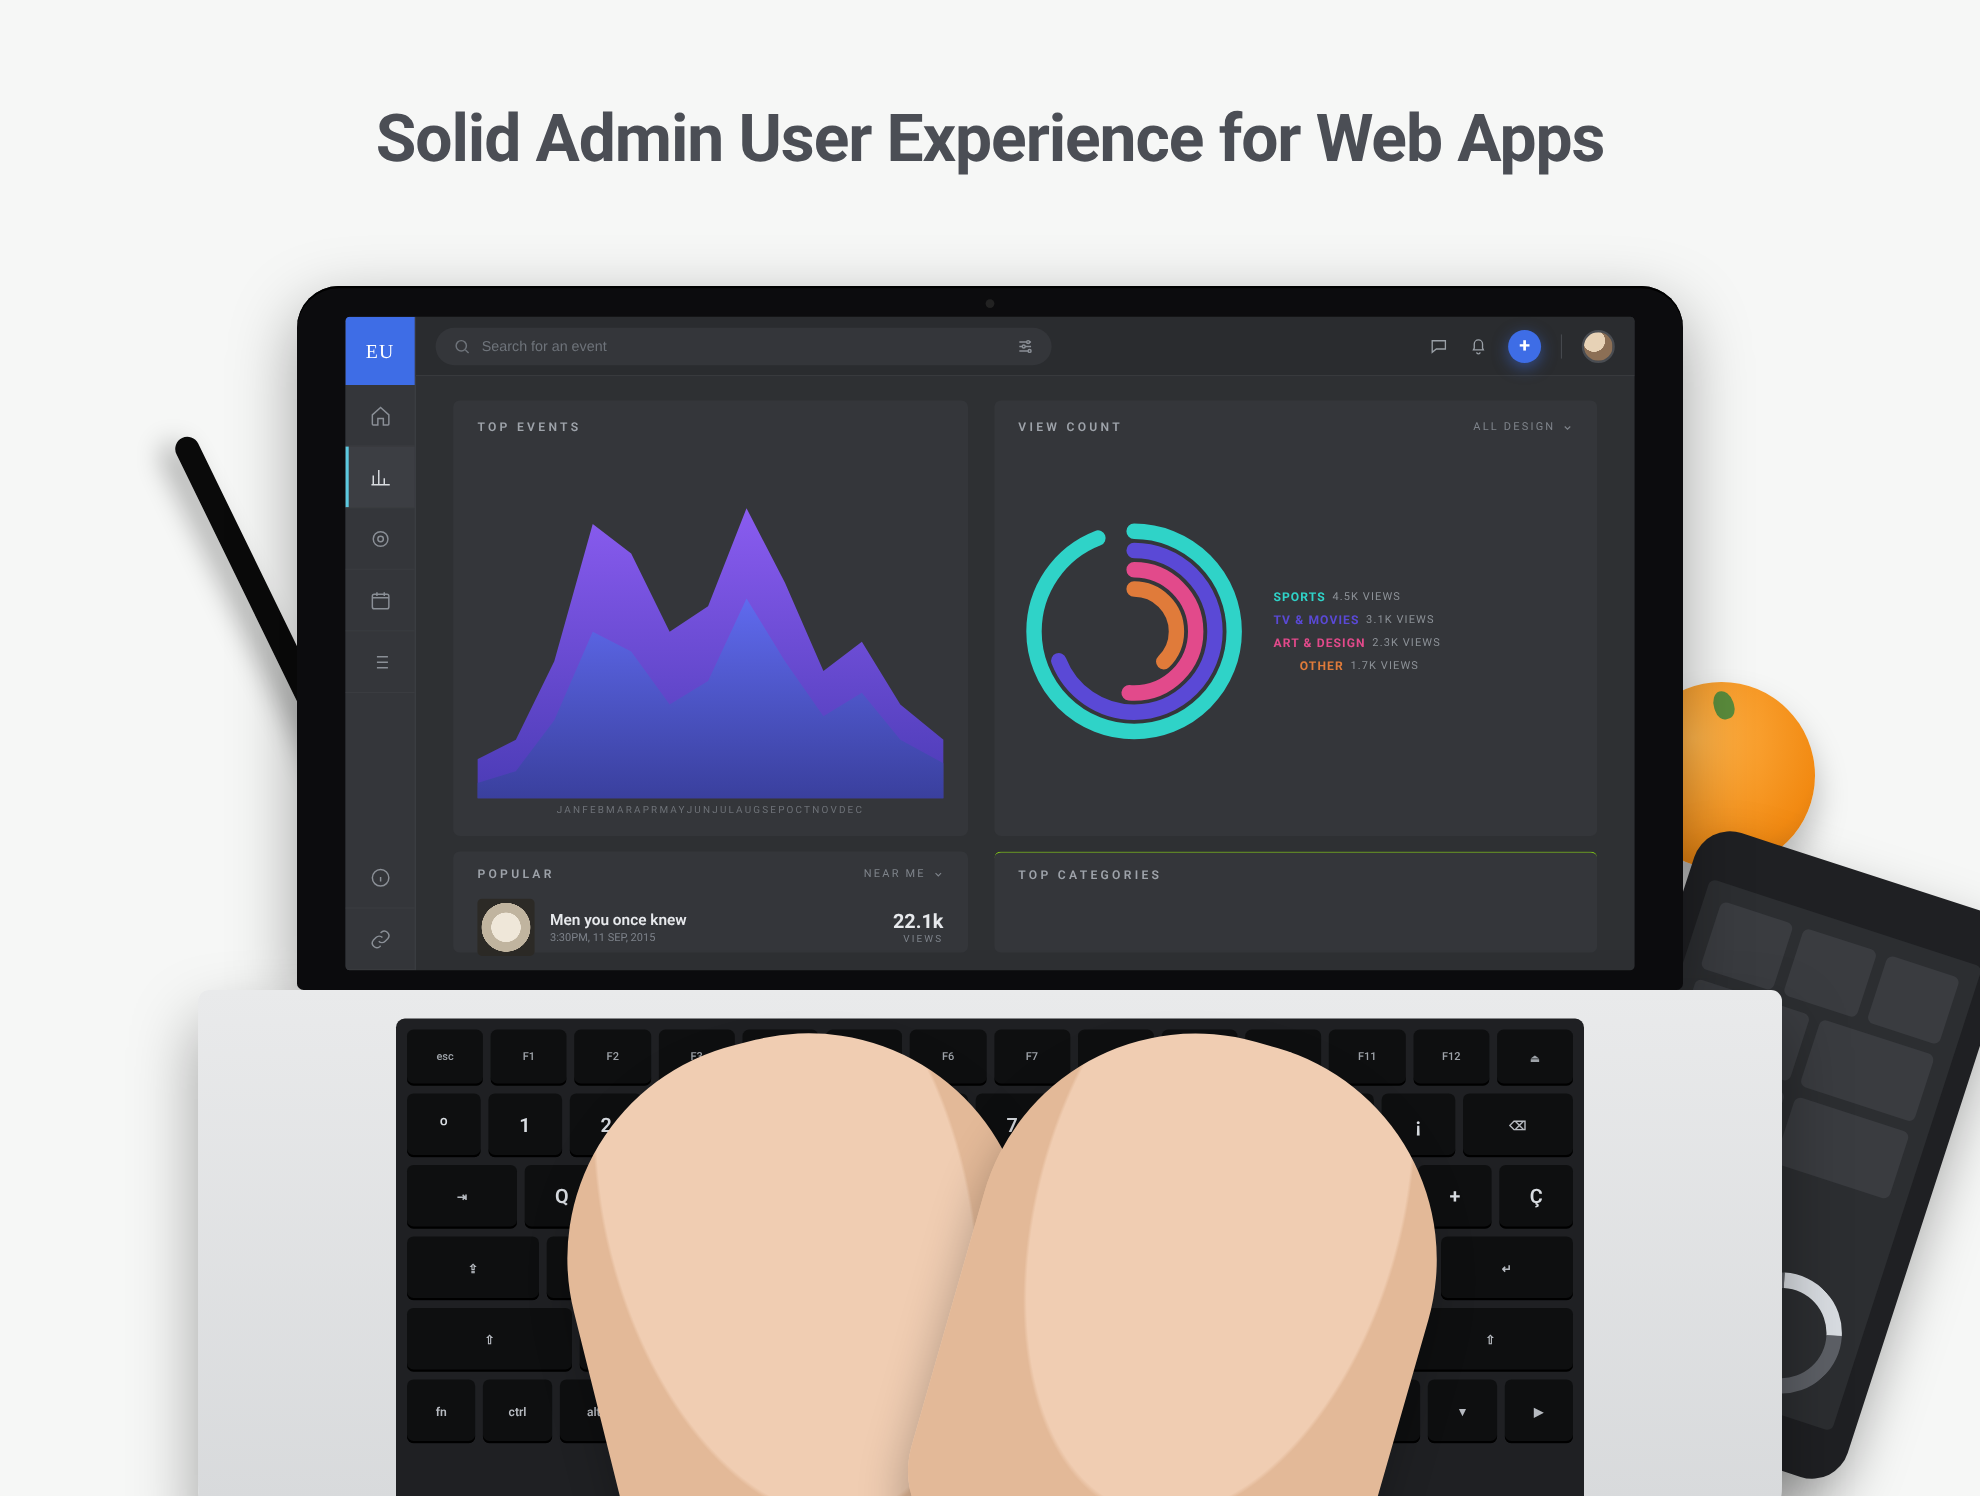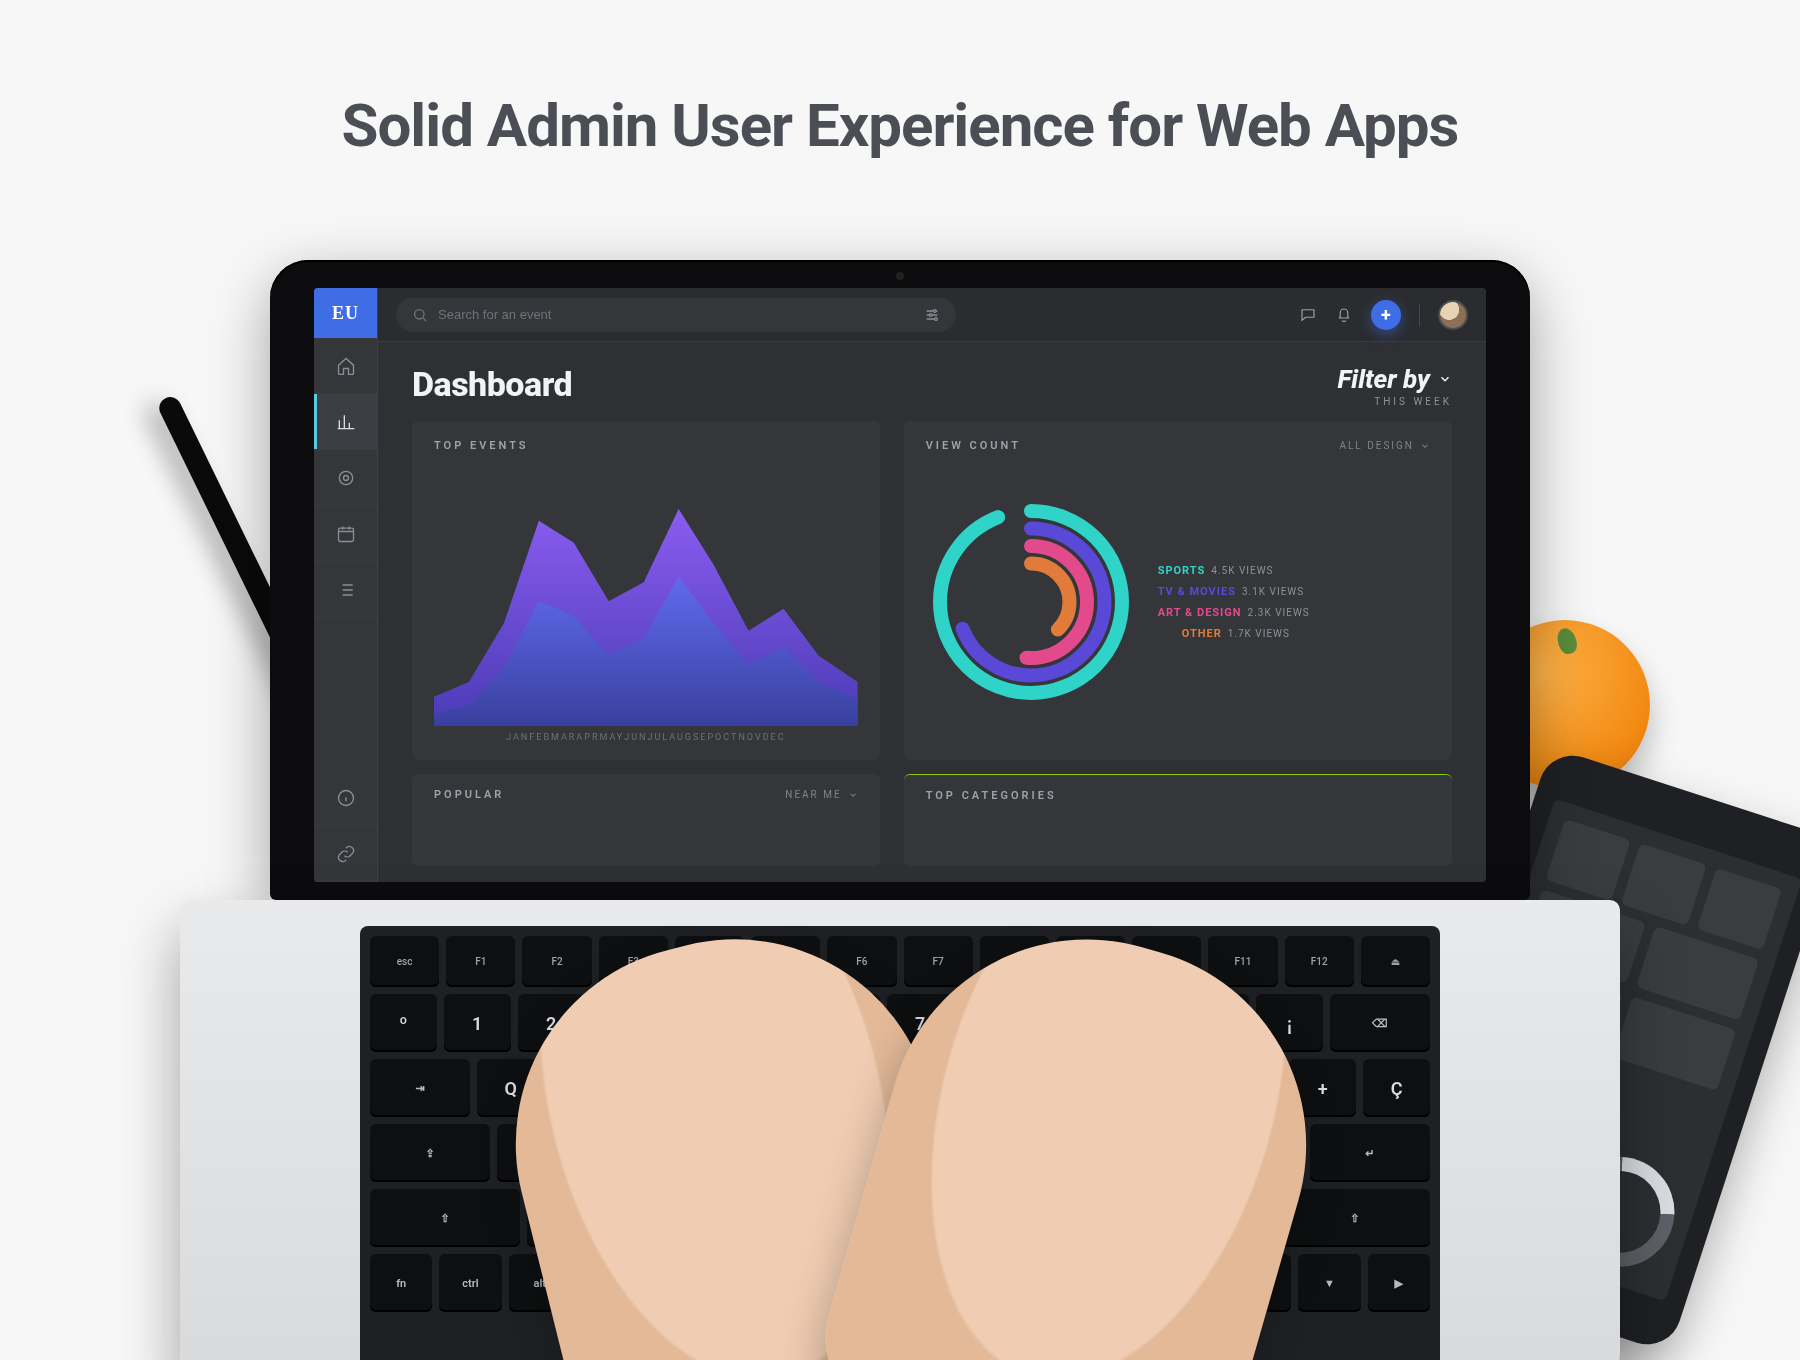--- a/index.html
+++ b/index.html
@@ -34,21 +34,21 @@
     display:flex; overflow:hidden; position:relative;
     font-size:13px; color:#bfc3c8;
   }
 
   
   .sidebar {
     width:64px; background:#34363a; display:flex; flex-direction:column;
     border-right:1px solid #3e4044;
   }
   .brand {
-    height:50px; background:#3e6de6; color:#fff; font-weight:700;
+    height:62px; background:#3e6de6; color:#fff; font-weight:400;
     font-family:Georgia,"Times New Roman",serif;
     display:flex; align-items:center; justify-content:center; font-size:18px;
     letter-spacing:1px;
   }
   .side-item {
     height:56px; display:flex; align-items:center; justify-content:center;
     color:#8a8f96; border-bottom:1px solid #3a3c40; position:relative;
   }
   .side-item.active { background:#3c3e43; color:#d9dce0; }
   .side-item.active::before{
@@ -308,32 +308,20 @@
                   <path d="M18 16H6l1-2V9a5 5 0 0 1 10 0v5zM10 19a2 2 0 0 0 4 0"></path>
                 </svg>
             </span>
             <div class="add-btn">+</div>
             <div class="vdiv"></div>
             <div class="avatar"></div>
           </div>
         </div>
 
         <div class="content">
-          <div class="title-row">
-            <div class="page-title">Dashboard</div>
-            <div class="filter">
-              <div class="filter-main">
-                <span>Filter by</span>
-                <svg class="chev" viewBox="0 0 24 24" style="stroke:#f2f3f5;fill:none;stroke-width:2.5">
-                    <path d="M6 9l6 6 6-6"></path>
-                  </svg>
-              </div>
-              <div class="filter-sub">THIS WEEK</div>
-            </div>
-          </div>
 
           <div class="panels">
 
             <div class="panel left">
               <div class="panel-head">
                 <div class="panel-title">TOP EVENTS</div>
               </div>
               <div class="areachart">
                 <svg viewBox="0 0 400 180" preserveAspectRatio="none">
                   <defs>
@@ -411,20 +399,31 @@
             <div class="popular">
               <div class="panel-head">
                 <div class="panel-title">POPULAR</div>
                 <div class="panel-sub">
                   <span>NEAR ME</span>
                   <svg viewBox="0 0 24 24" width="10" height="10" style="stroke:#7e838a;fill:none;stroke-width:2.5">
                       <path d="M6 9l6 6 6-6"></path>
                     </svg>
                 </div>
               </div>
+              <div class="pop-body">
+                <div class="thumb"></div>
+                <div class="pop-text">
+                  <div class="pop-name">Men you once knew</div>
+                  <div class="pop-meta">3:30PM, 11 SEP, 2015</div>
+                </div>
+                <div class="pop-stat">
+                  <div class="pop-stat-n">22.1k</div>
+                  <div class="pop-stat-l">VIEWS</div>
+                </div>
+              </div>
             </div>
 
             <div class="topcat">
               <div class="panel-title">TOP CATEGORIES</div>
             </div>
           </div>
 
         </div>
       </div>
     </div>

